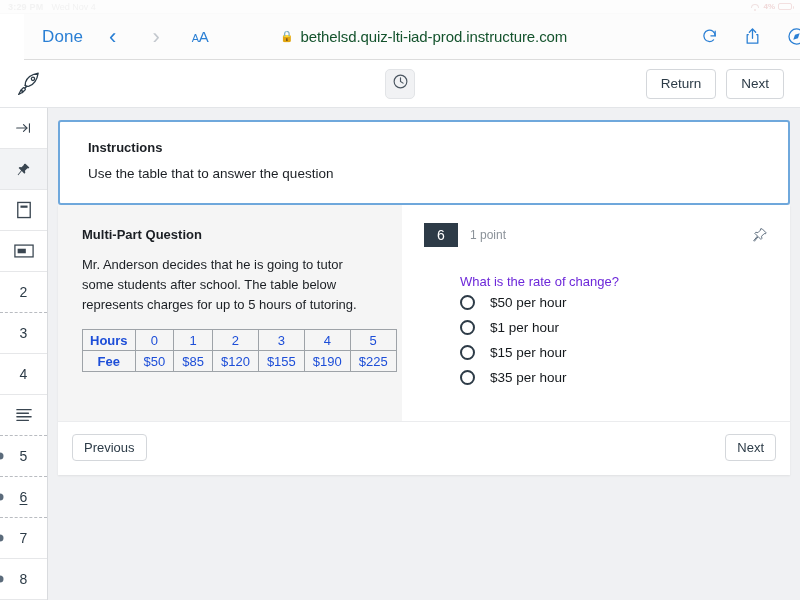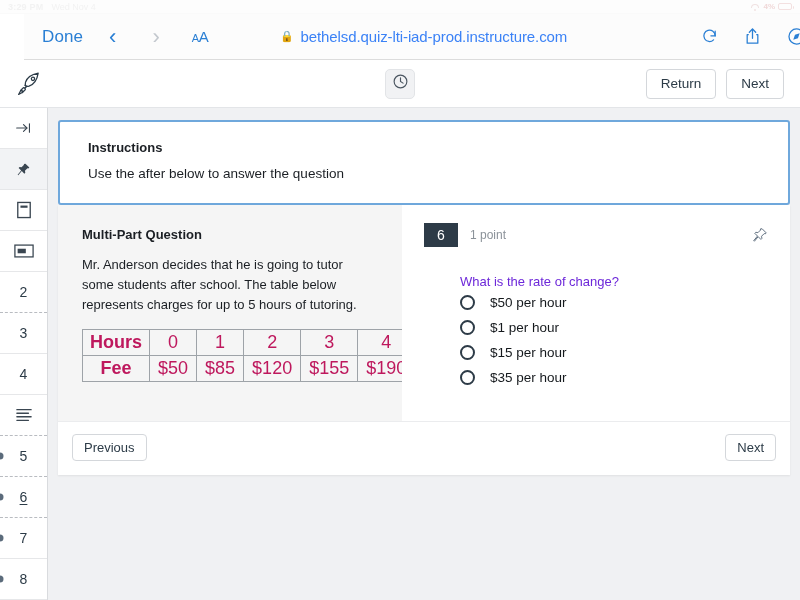--- a/index.html
+++ b/index.html
@@ -76,21 +76,21 @@
     color: #2a7fd4; margin-left: 28px;
     font-size: 15px; letter-spacing: -.3px;
   }
   .bb-aa .small { font-size: 11px; }
   .bb-url {
     position: absolute; left: 0; right: 0;
     display: flex; align-items: center; justify-content: center;
     gap: 6px; pointer-events: none;
   }
   .bb-lock { font-size: 11px; color: #2a2a2a; }
-  .bb-urltext { font-size: 15px; color: #3b82f6; letter-spacing: -.1px; }
+  .bb-urltext { font-size: 15px; color: #14532d; letter-spacing: -.1px; }
   .bb-right { margin-left: auto; display: flex; align-items: center; gap: 26px; }
   .bb-icon { color: #2a7fd4; display: flex; align-items: center; }
 
   
   .apptoolbar {
     height: 48px; width: 100%;
     background: #ffffff;
     border-bottom: 1px solid #e3e5e8;
     display: flex; align-items: center;
     padding: 0 16px;
@@ -172,22 +172,22 @@
     background: #f5f5f5;
     padding: 22px 24px 26px;
   }
   .stim-title { font-size: 13px; font-weight: bold; color: #1b1f24; margin-bottom: 13px; }
   .stim-text { font-size: 13px; color: #1b1f24; line-height: 1.55; margin-bottom: 14px; }
 
   table.datatable { border-collapse: collapse; }
   table.datatable td {
     border: 1px solid #9ea3a8;
     padding: 2px 8px;
-    font-size: 18px;
-    color: #be185d;
+    font-size: 13px;
+    color: #1d4ed8;
     text-align: center;
     height: 21px;
     background: #f5f5f5;
   }
   table.datatable td.hdr { font-weight: bold; padding: 2px 7px; }
 
   .question {
     flex: 1; background: #ffffff;
     padding: 18px 22px 26px 22px;
     position: relative;
@@ -392,21 +392,21 @@
     <div class="sb-item">
       <span class="sb-dot"></span>
       <span class="num">8</span>
     </div>
   </div>
 
   <div class="canvas">
 
     <div class="instructions">
       <div class="ins-title">Instructions</div>
-      <div class="ins-text">Use the after below to answer the question</div>
+      <div class="ins-text">Use the table that to answer the question</div>
     </div>
 
     <div class="qpanel">
 
       <div class="stimulus">
         <div class="stim-title">Multi-Part Question</div>
         <div class="stim-text">Mr. Anderson decides that he is going to tutor some students after school. The table below represents charges for up to 5 hours of tutoring.</div>
 
         <table class="datatable">
           <tbody>

